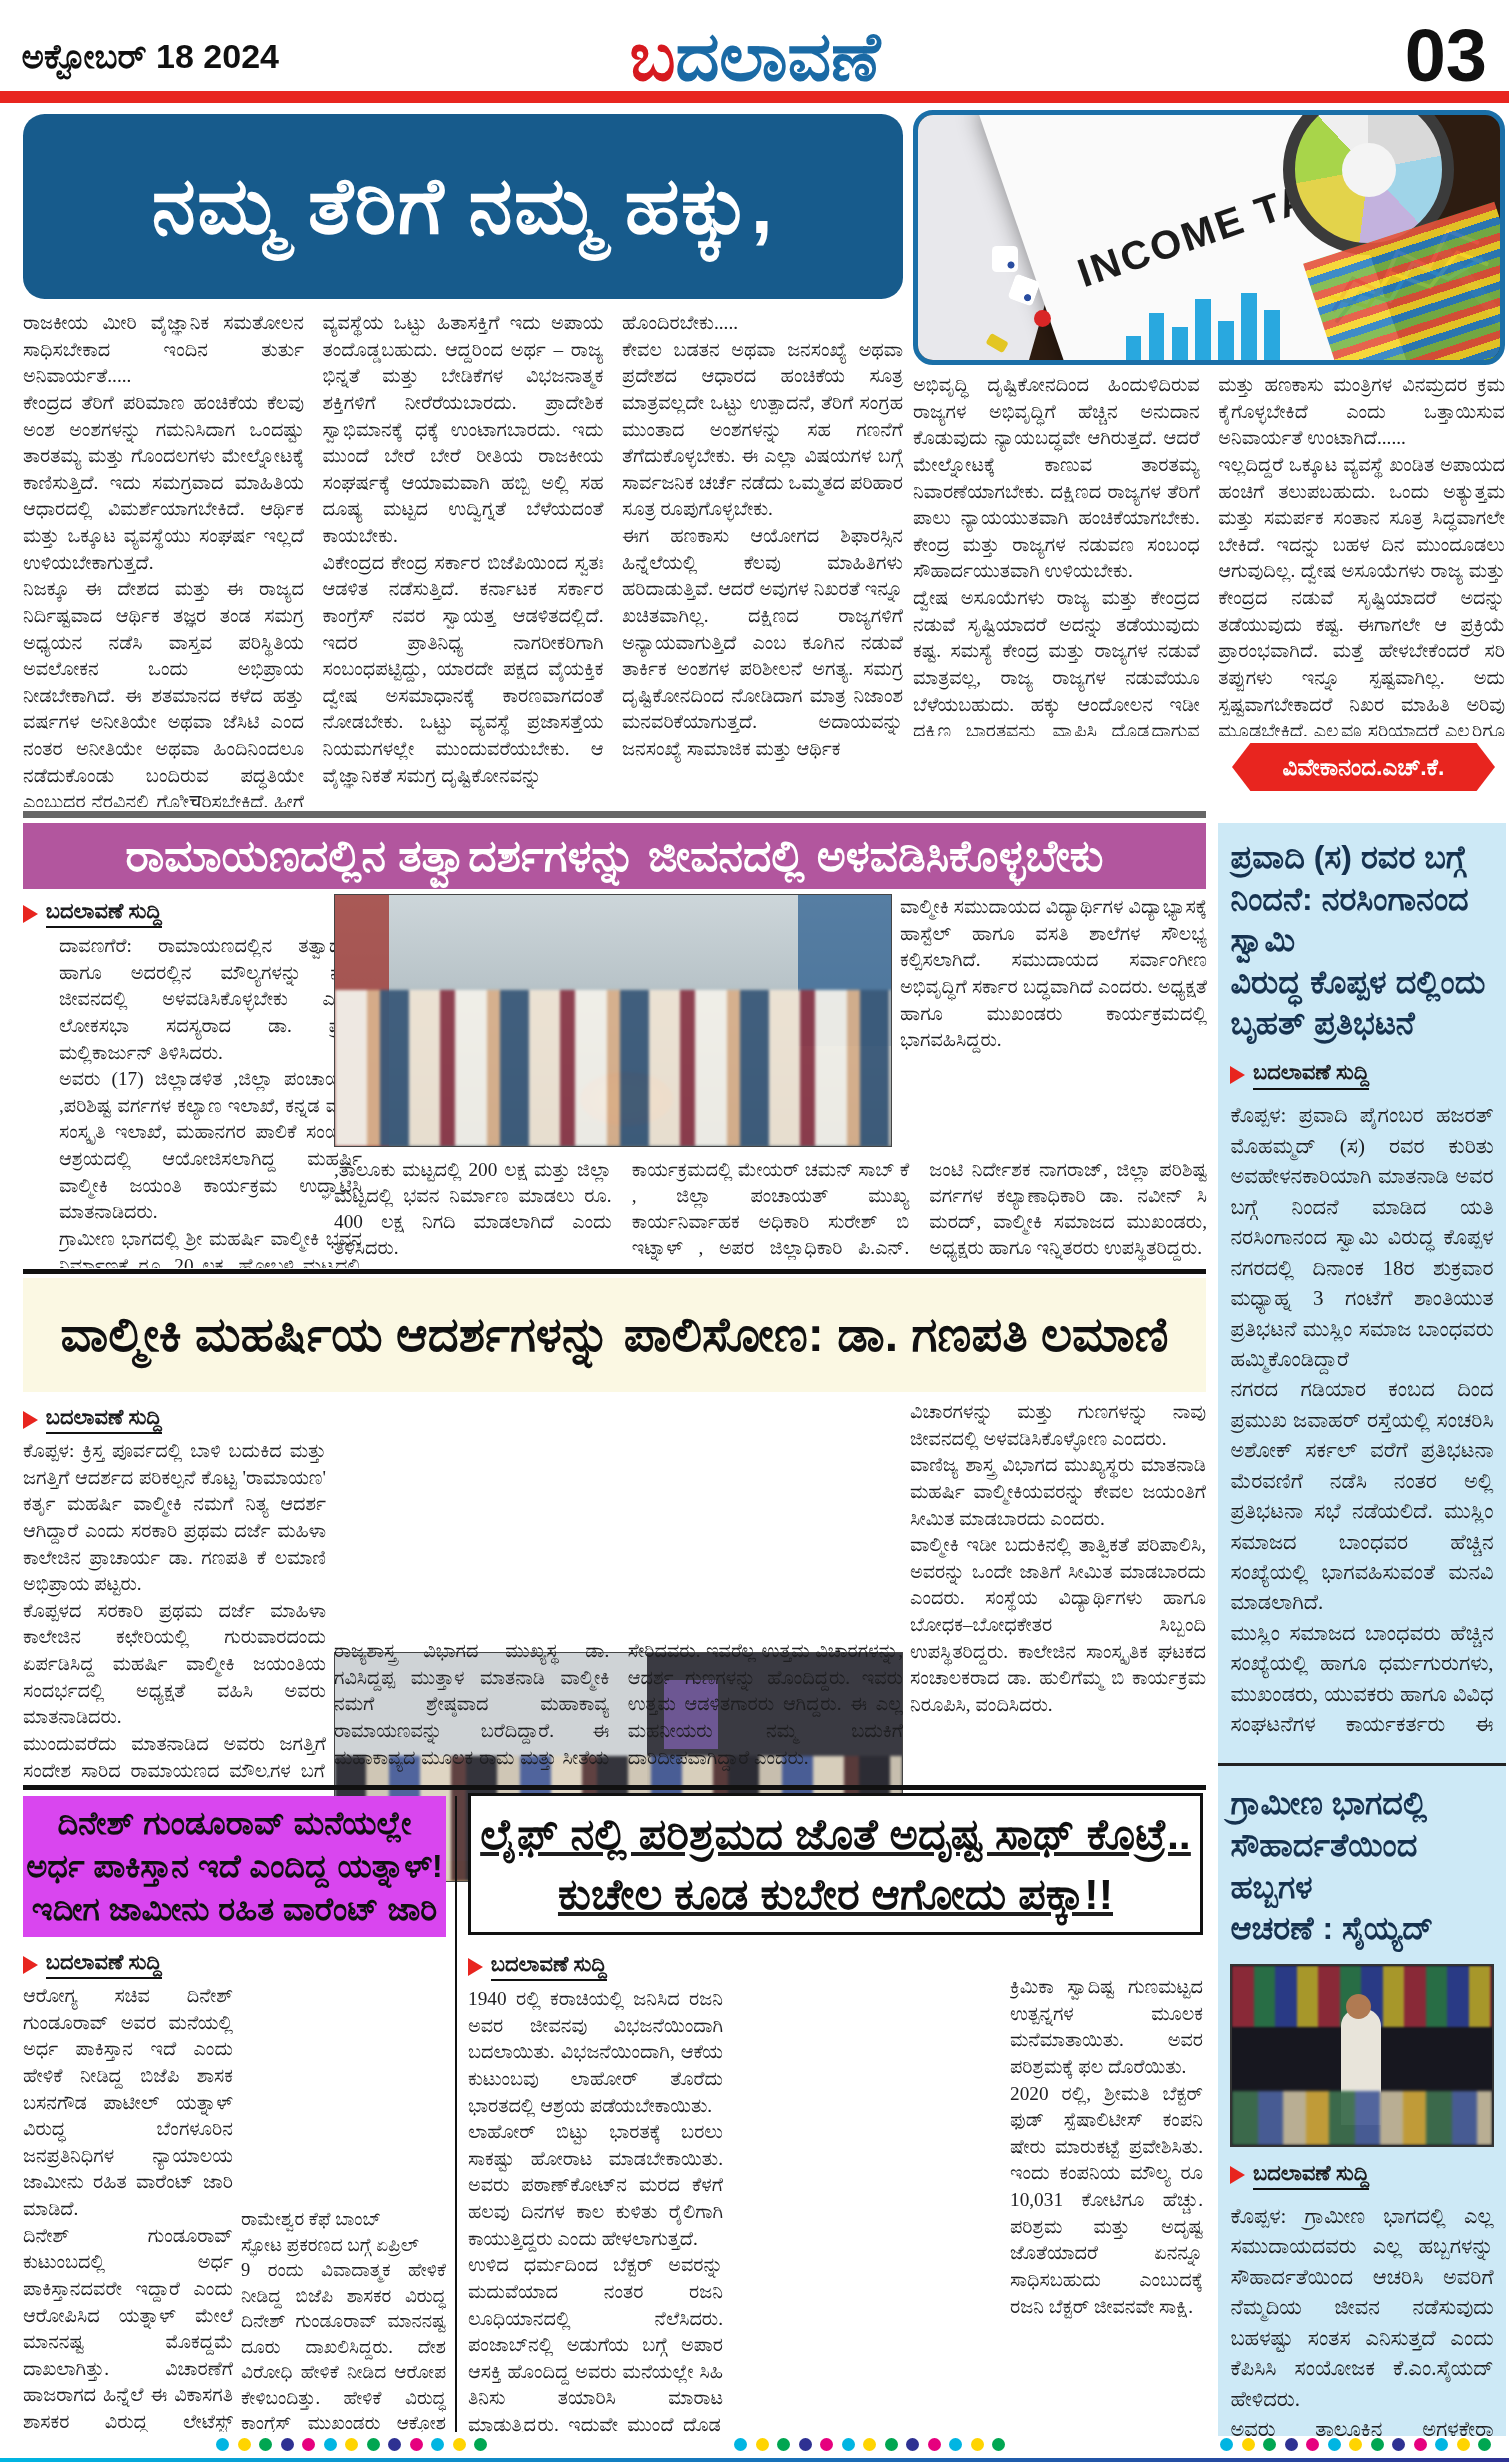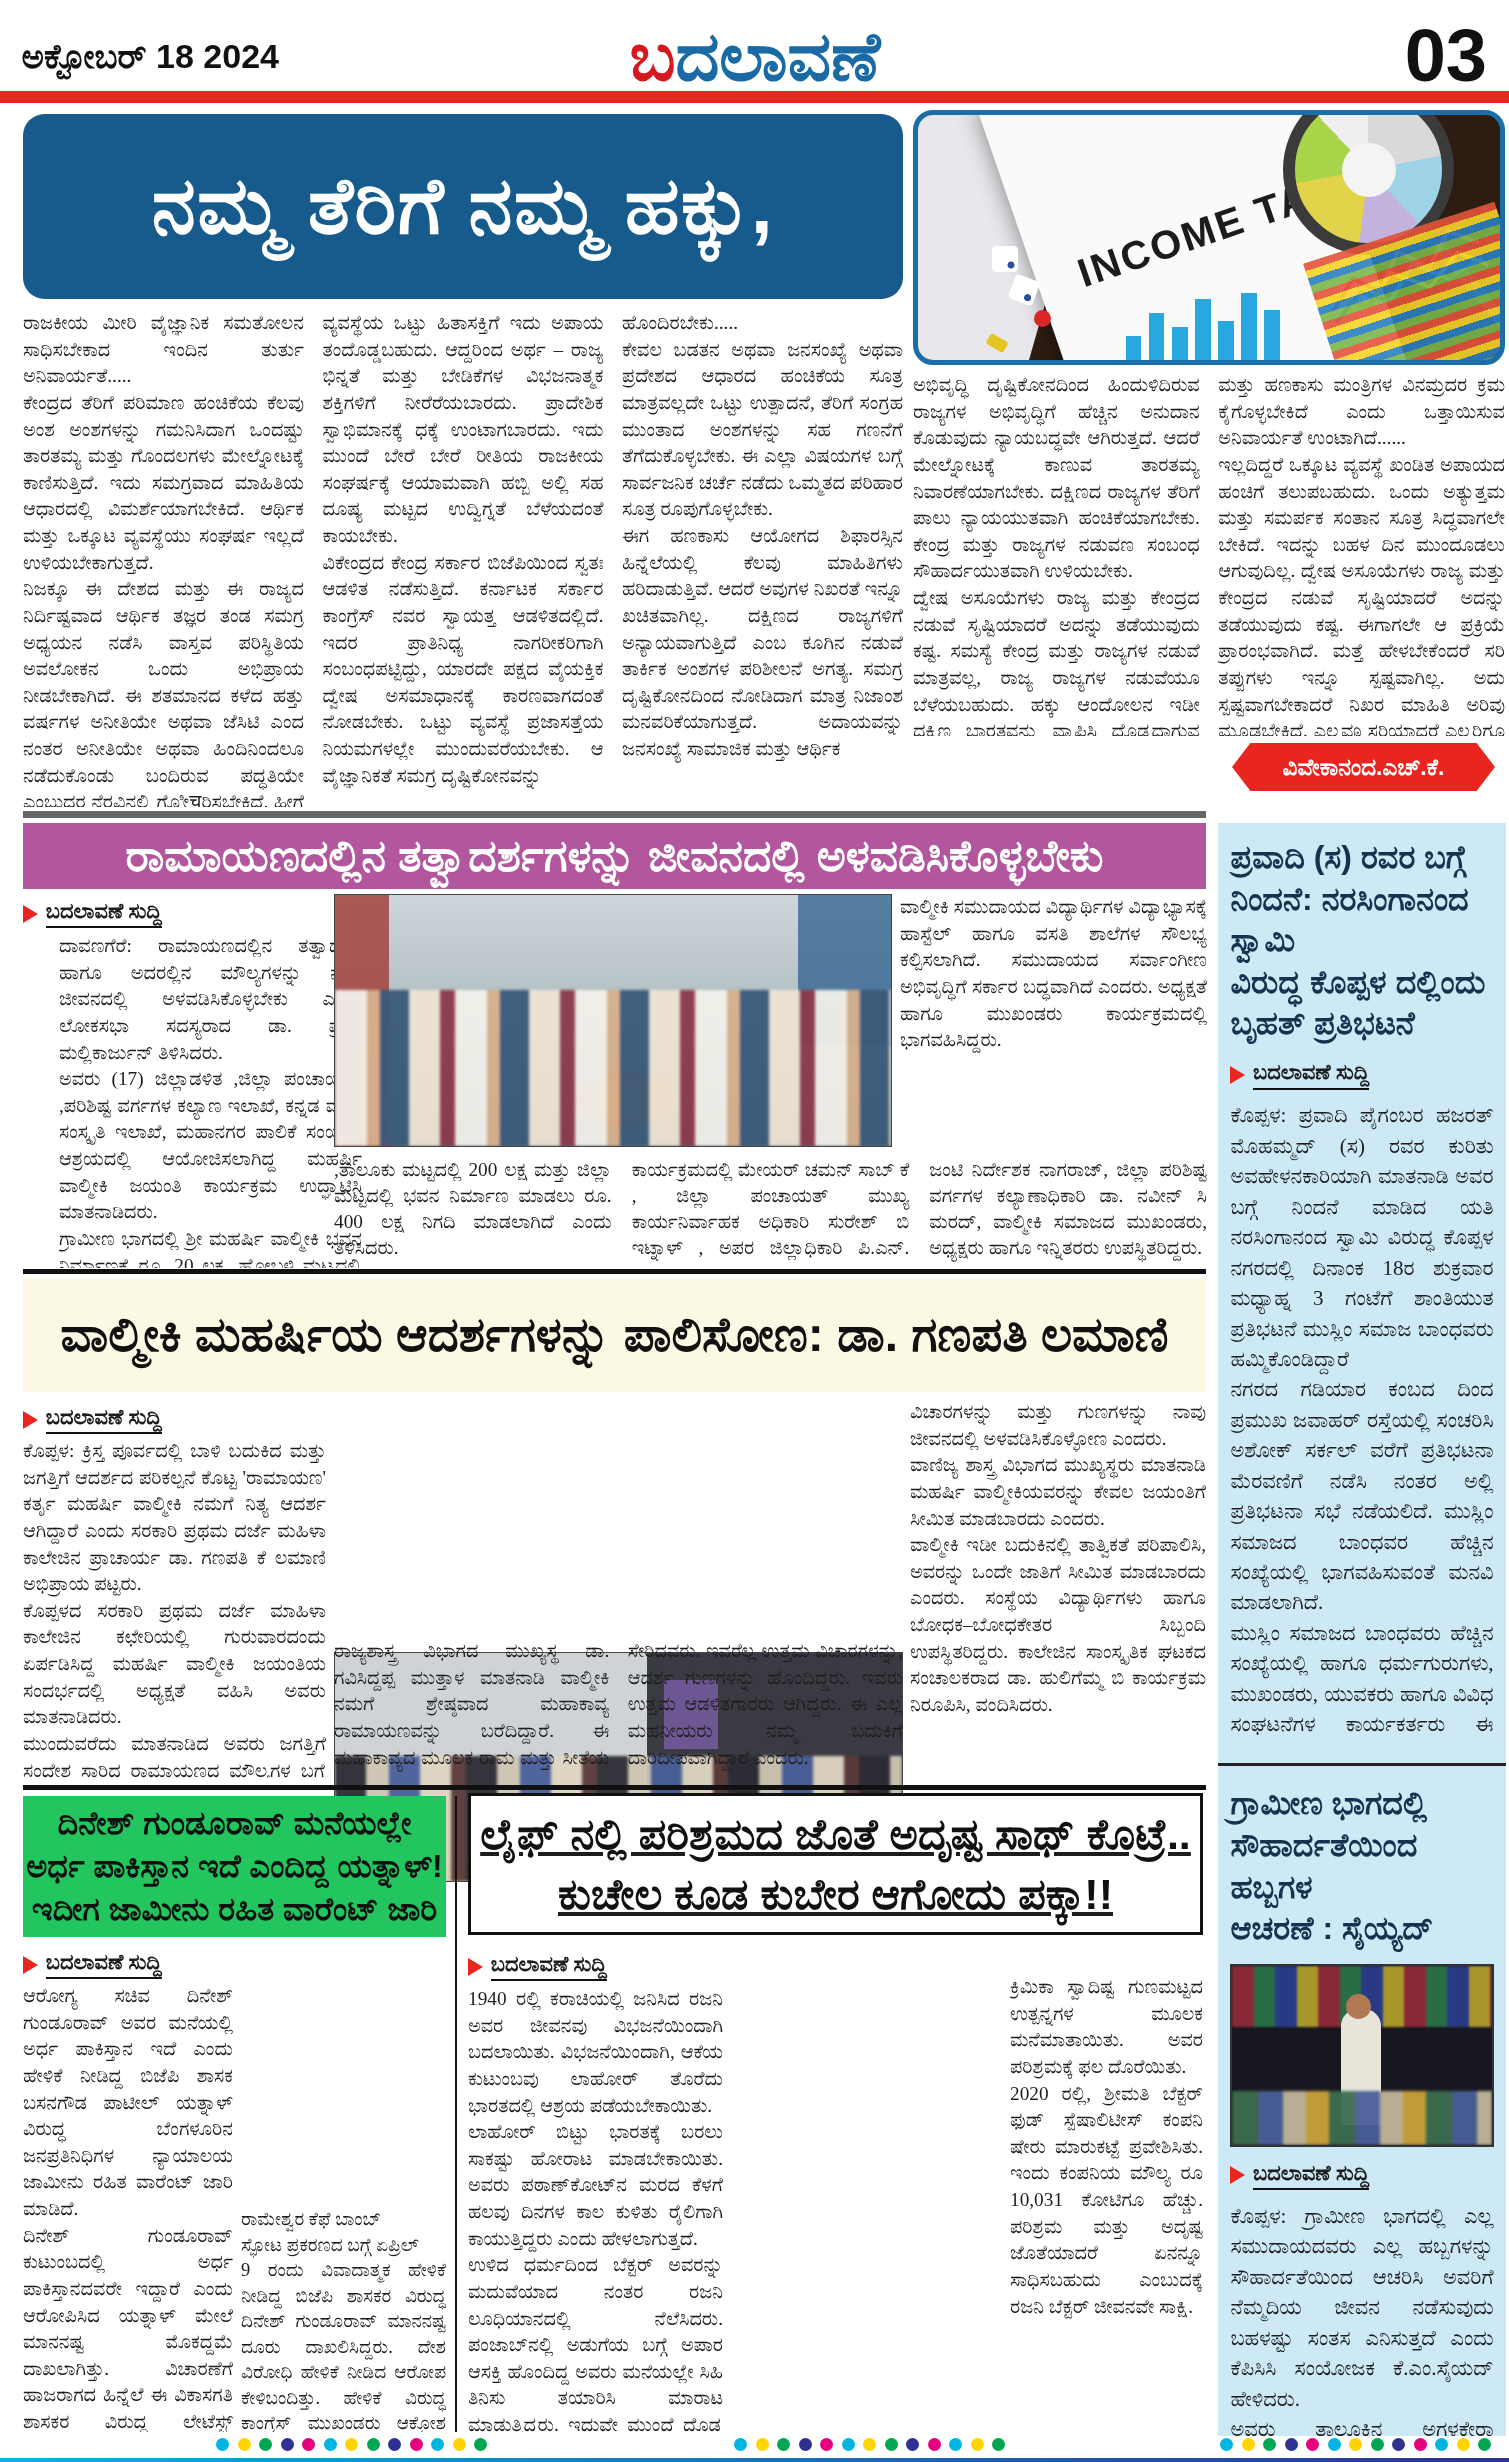--- a/index.html
+++ b/index.html
@@ -20,21 +20,21 @@
   .cols{display:flex;gap:18.5px;}
   .col{flex:1;font-size:19.3px;line-height:1.38;text-align:justify;white-space:pre-line;overflow:hidden;}
   .badge{background:#e8251f;color:#fff;display:flex;align-items:center;justify-content:center;
          font-weight:bold;font-size:23px;font-family:"Liberation Sans",sans-serif;
          clip-path:polygon(7% 0,93% 0,100% 50%,93% 100%,7% 100%,0 50%);}
   
   .bar-magenta{background:#b2569e;display:flex;align-items:center;justify-content:center;}
   .bar-magenta .t{color:#fff;font-weight:bold;font-size:44px;font-family:"Liberation Sans",sans-serif;}
   .bar-cream{background:#fbf8e3;display:flex;align-items:center;justify-content:center;}
   .bar-cream .t{color:#111;font-weight:bold;font-size:48px;font-family:"Liberation Sans",sans-serif;}
-  .bar-yellow{background:#22c55e;display:flex;align-items:center;justify-content:center;text-align:center;}
+  .bar-yellow{background:#d946ef;display:flex;align-items:center;justify-content:center;text-align:center;}
   .bar-yellow .t{color:#111;font-weight:bold;font-size:32px;line-height:1.35;white-space:pre-line;font-family:"Liberation Sans",sans-serif;}
   .box-border{border:3.1px solid #111;background:#fff;display:flex;align-items:center;justify-content:center;text-align:center;text-decoration:underline;}
   .box-border .t{color:#111;font-weight:bold;font-size:43px;line-height:1.4;white-space:pre-line;font-family:"Liberation Sans",sans-serif;}
   .divider{background:#111;}
   .divider-gray{background:#666;}
   
   .byline{display:flex;align-items:center;gap:7.7px;}
   .tri{width:0;height:0;border-left:15.4px solid #e8251f;border-top:9.3px solid transparent;border-bottom:9.3px solid transparent;}
   .byline .bt{font-weight:bold;font-size:21px;border-bottom:2.3px solid #111;padding-bottom:2.3px;}
   .bodytext{font-size:19.3px;line-height:1.38;text-align:justify;white-space:pre-line;overflow:hidden;}

